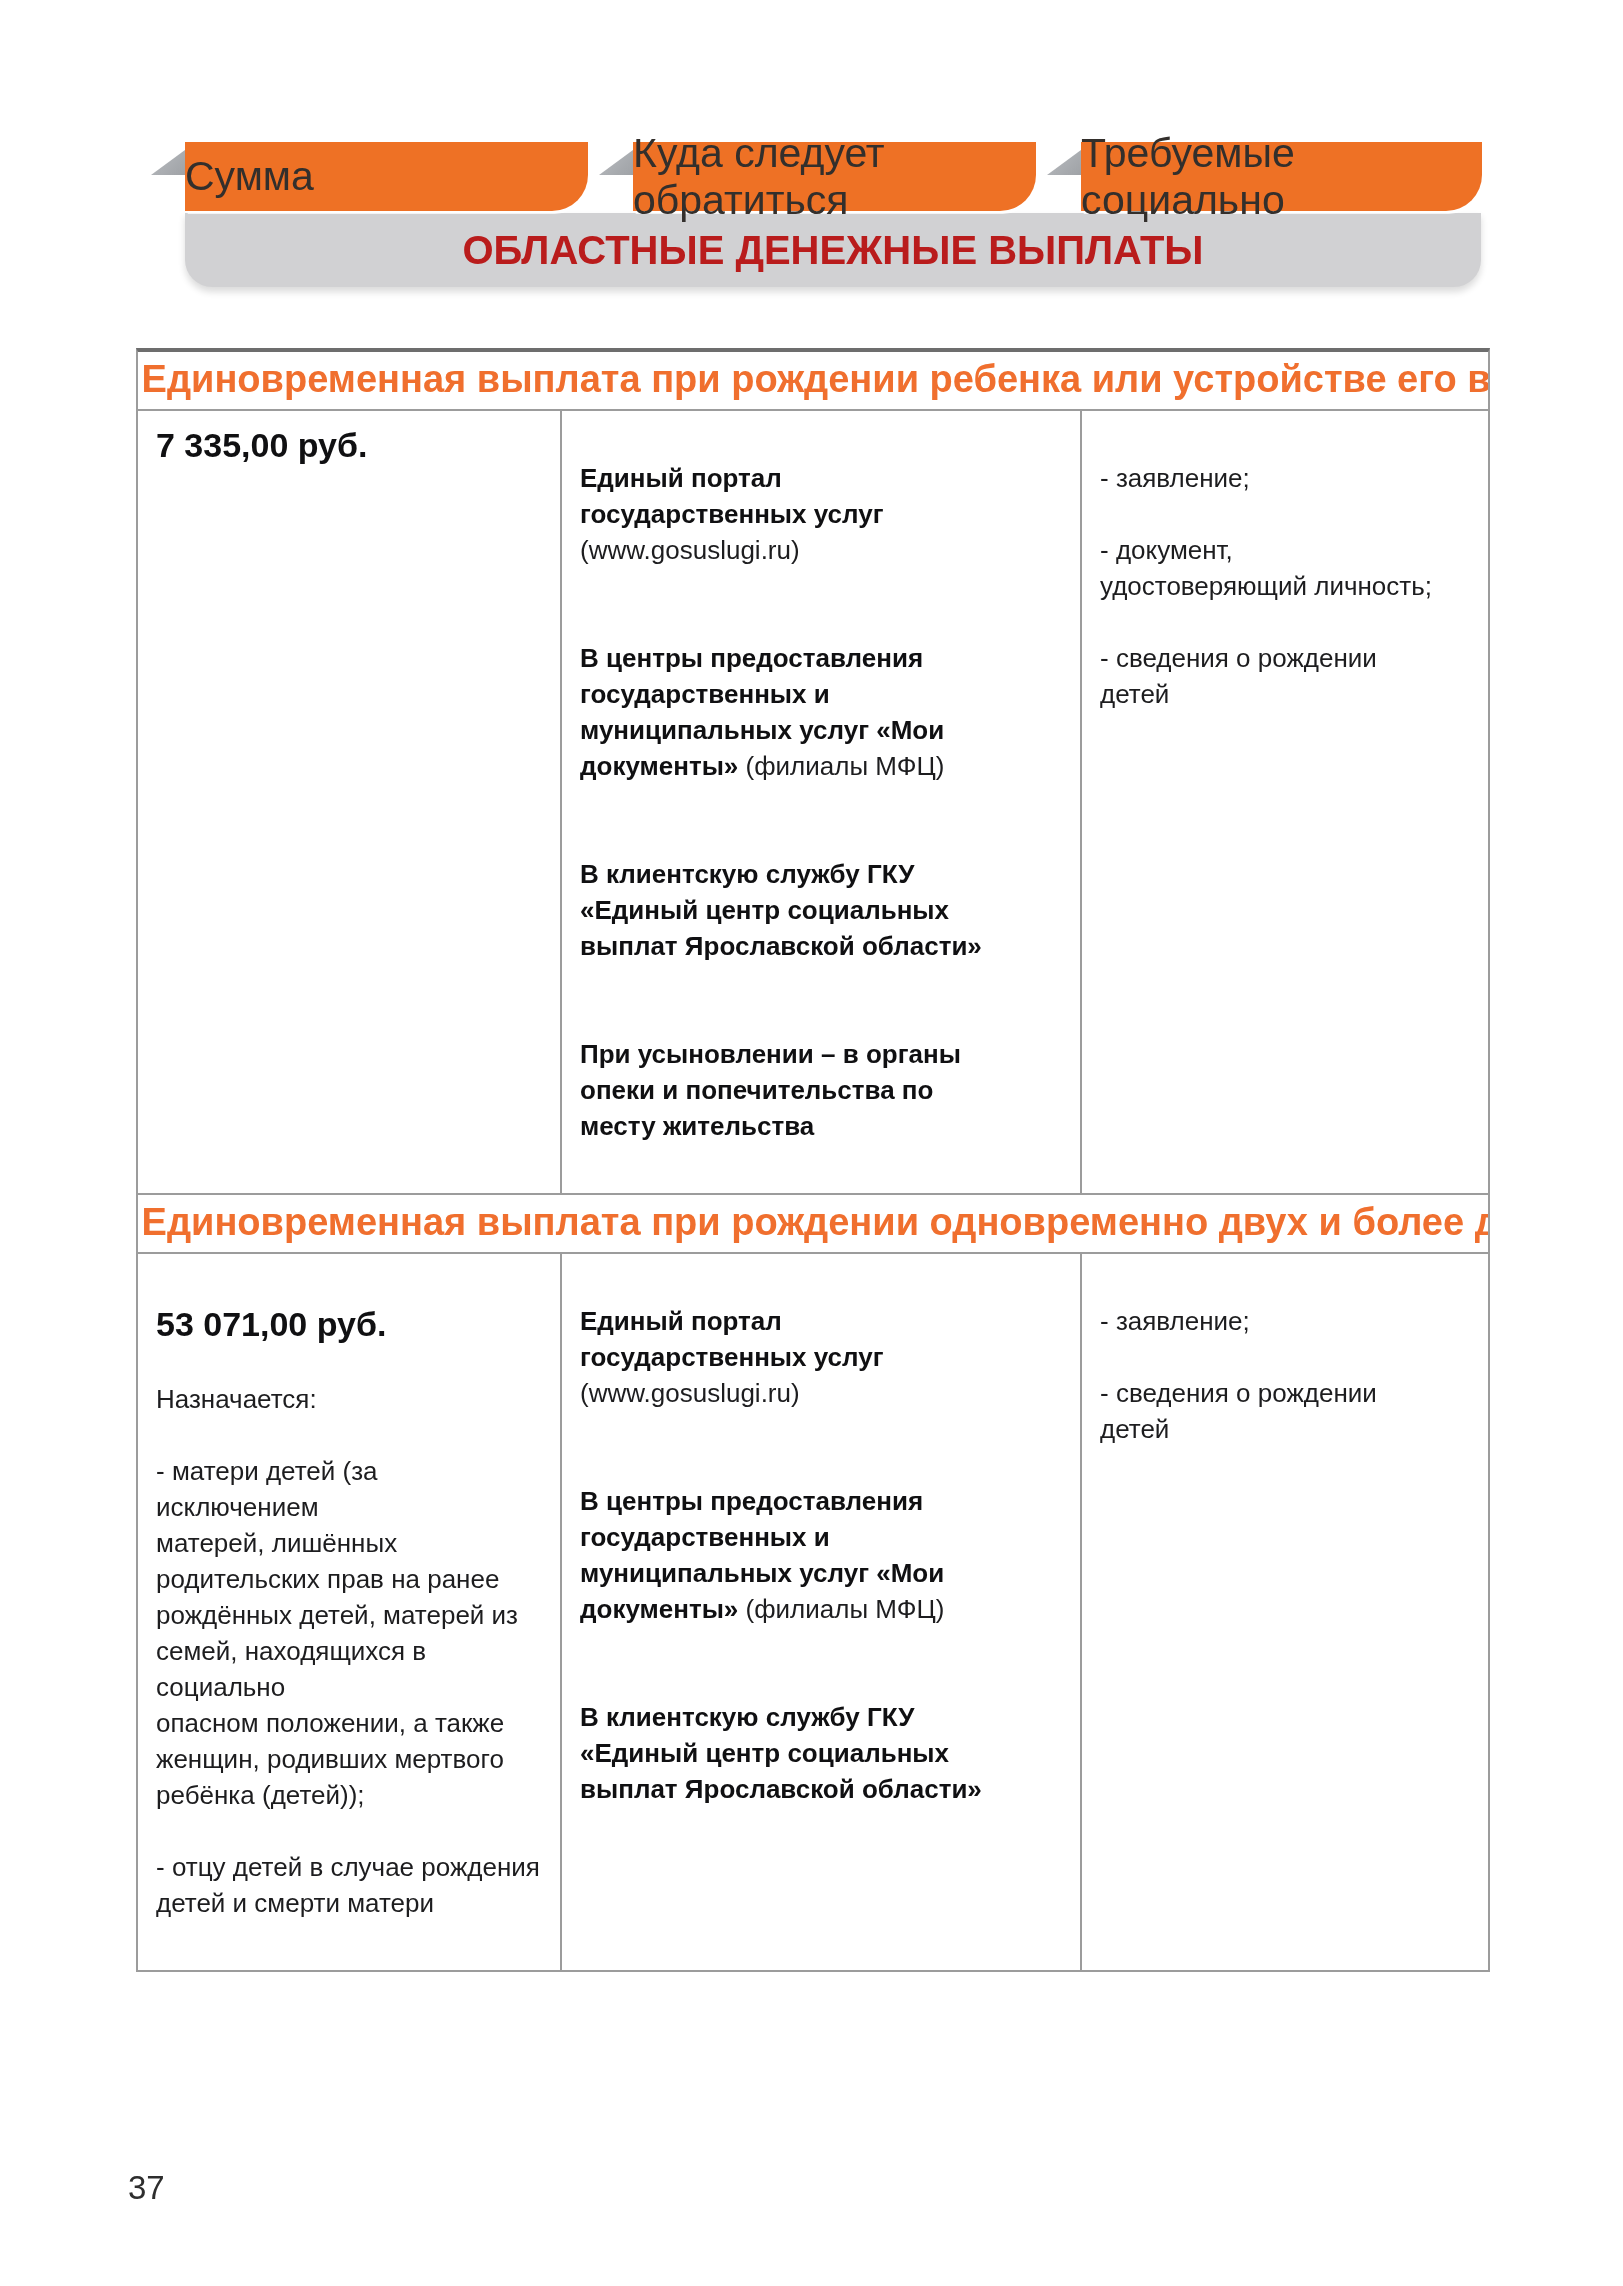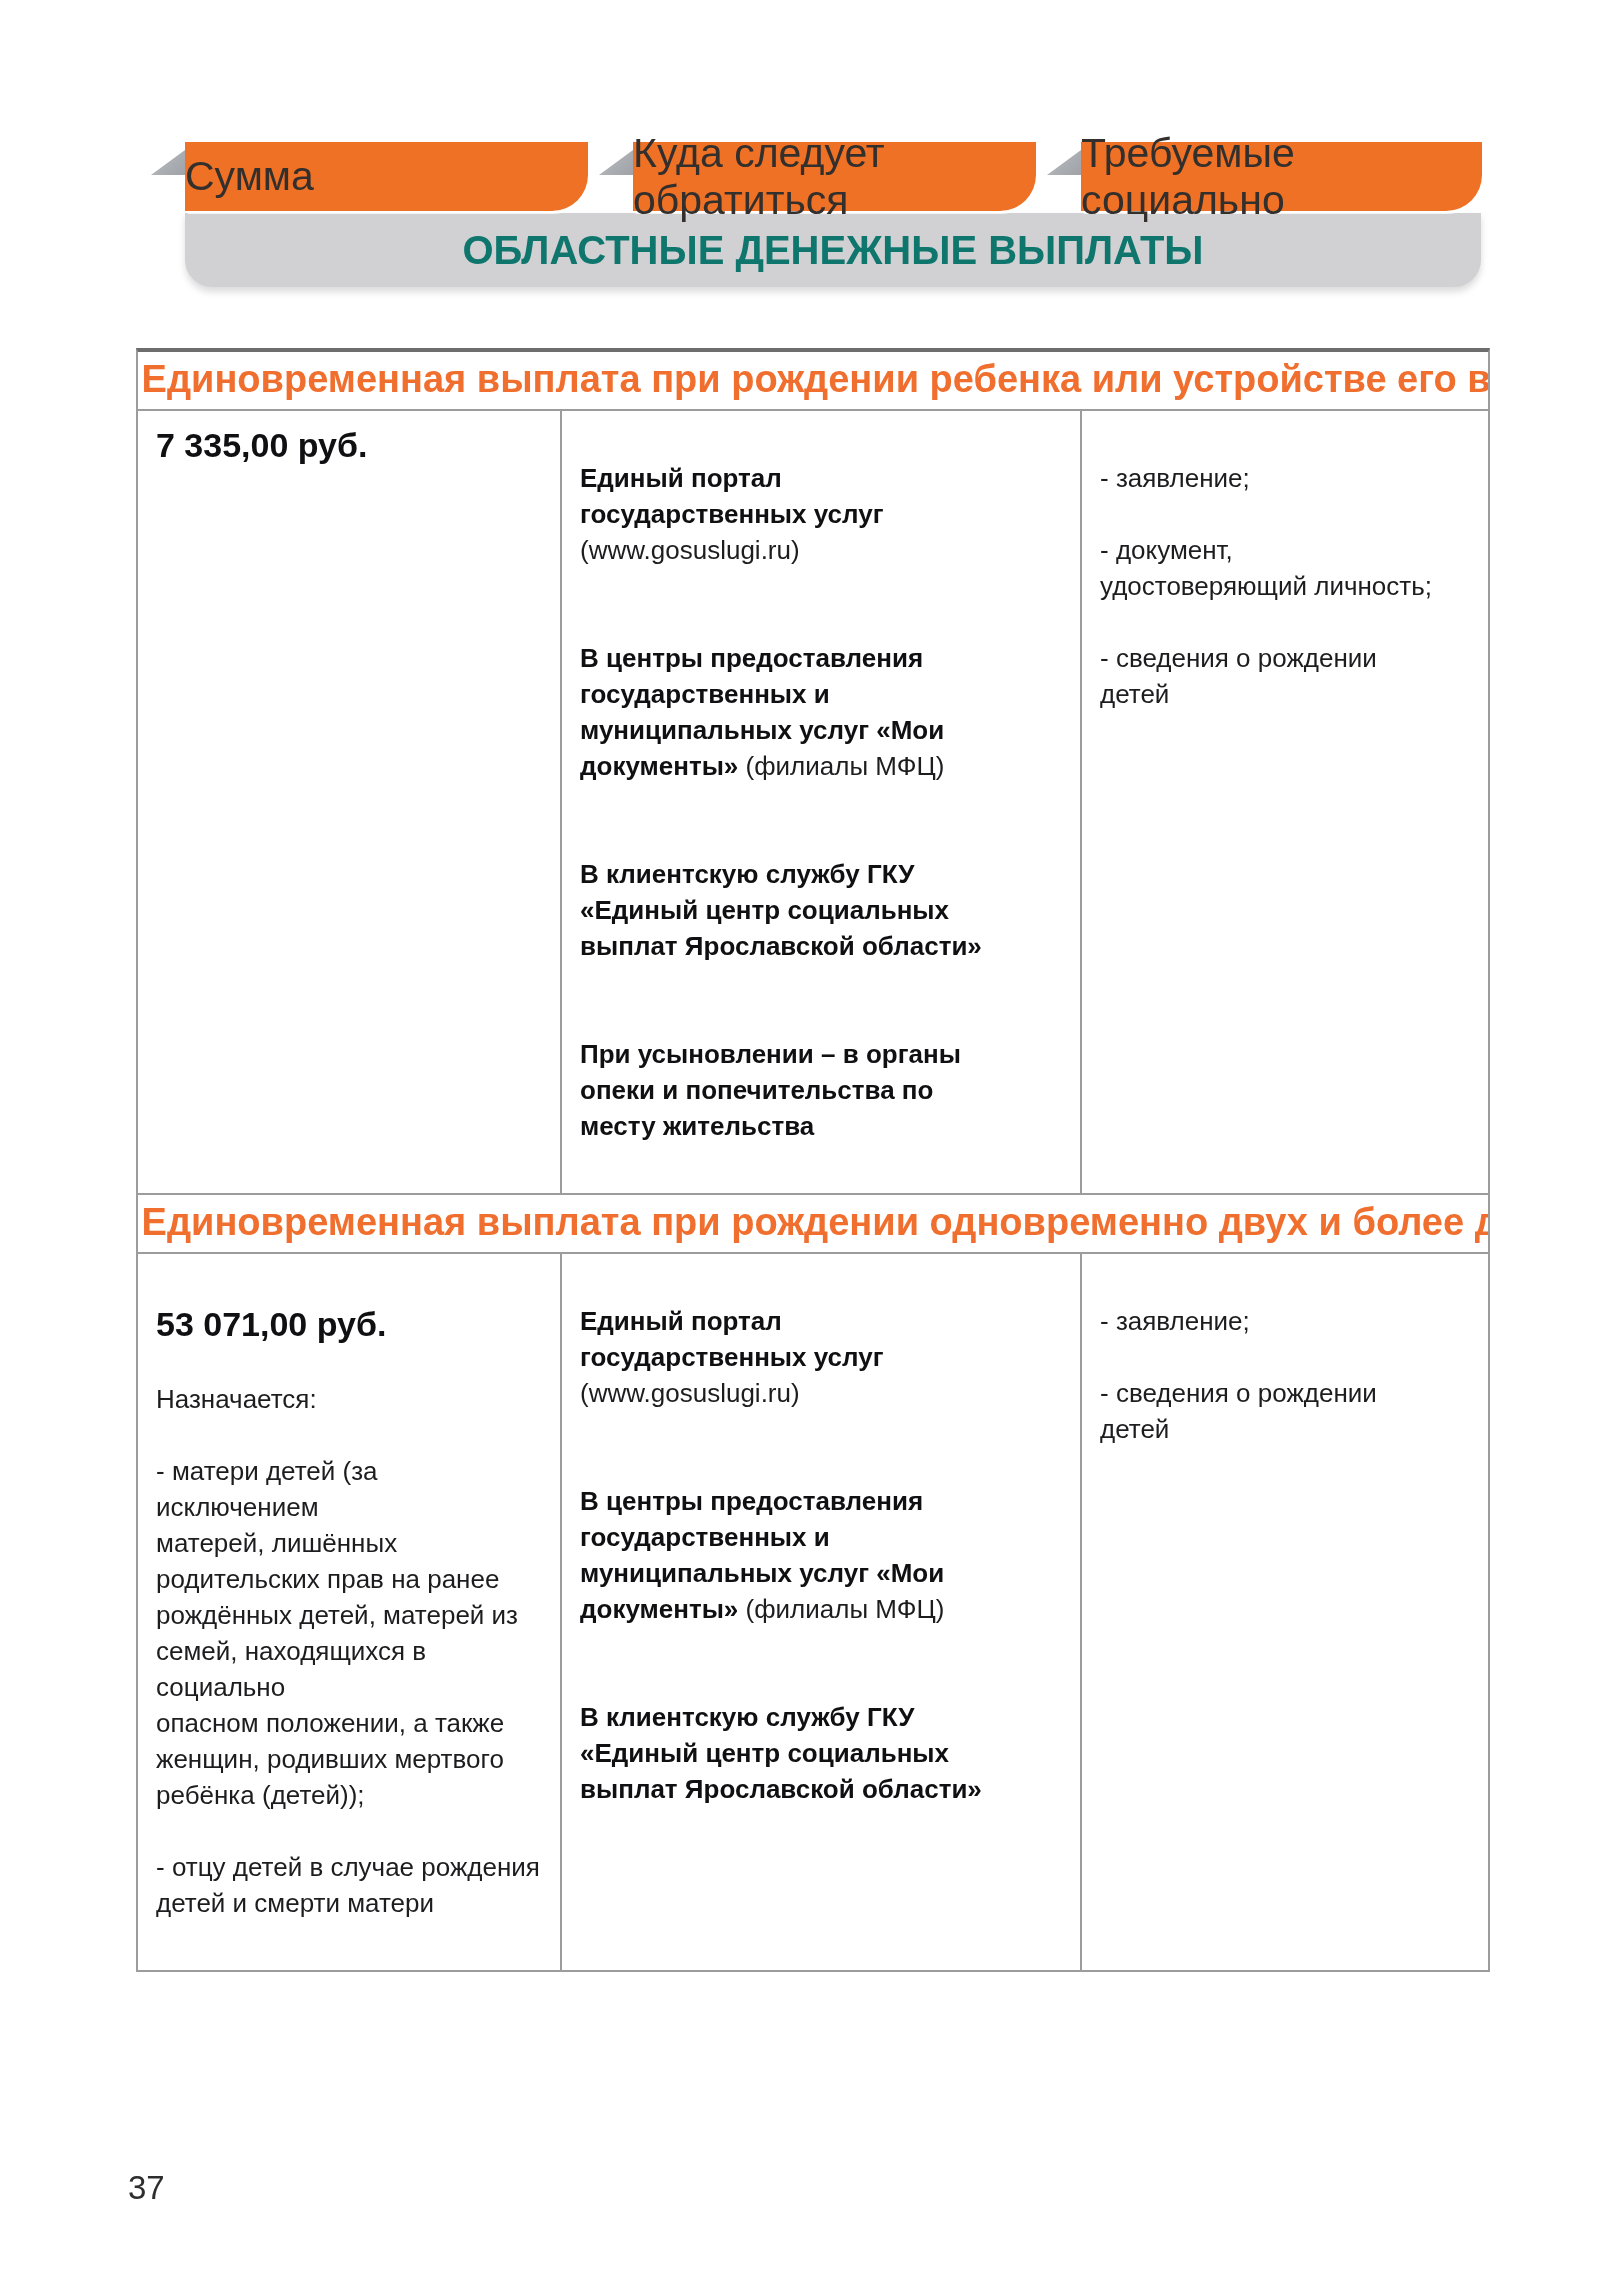--- a/index.html
+++ b/index.html
@@ -35,21 +35,21 @@
   
   .banner {
     position:absolute; left:185px; top:213px; width:1296px; height:74px;
     background:#d1d1d3;
     border-radius:0 0 27px 27px;
     box-shadow:0 4.5px 7.2px rgba(0,0,0,0.14);
     display:flex; align-items:center; justify-content:center;
     z-index:1;
   }
   .banner-title {
-    font-size:40px; font-weight:bold; color:#0f766e;
+    font-size:40px; font-weight:bold; color:#b91c1c;
     letter-spacing:0px;
   }
   
   .benefits-table {
     position:absolute; left:136px; top:348px; width:1354px;
     border-left:2.7px solid #9c9c9c;
     border-right:2.7px solid #9c9c9c;
     border-bottom:2.7px solid #9c9c9c;
     border-top:4.5px solid #6d6d6d;
     box-sizing:border-box;

